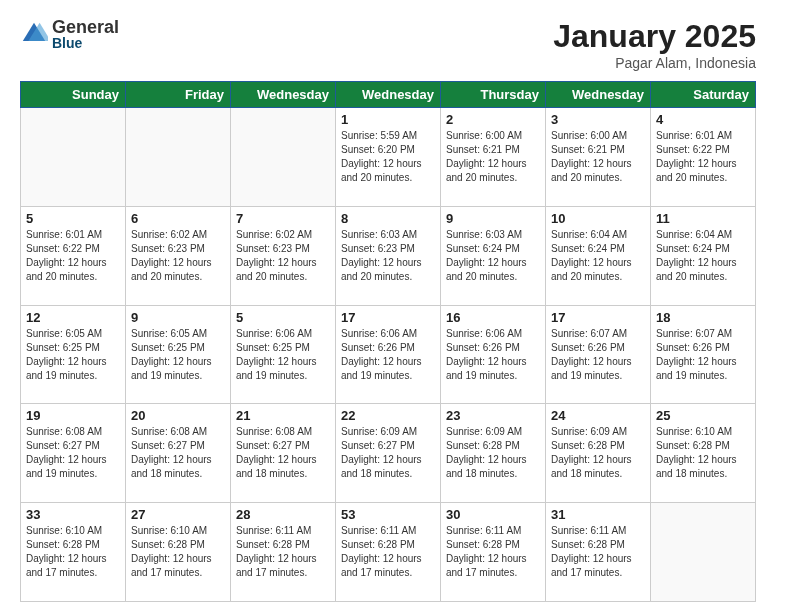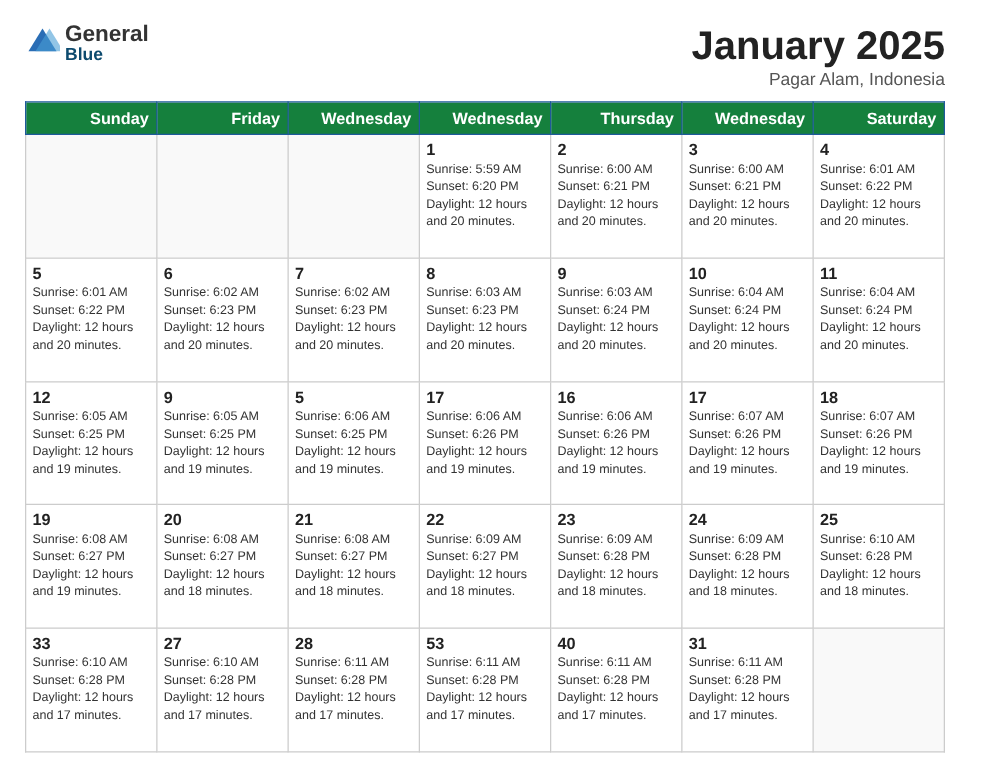--- a/index.html
+++ b/index.html
@@ -314,21 +314,21 @@
 Sunset: 6:28 PM
 Daylight: 12 hours and 17 minutes.</div>
           </td>
           <td>
             <span class="day-num">53</span>
             <div class="day-info" style="white-space: pre-line;">Sunrise: 6:11 AM
 Sunset: 6:28 PM
 Daylight: 12 hours and 17 minutes.</div>
           </td>
           <td>
-            <span class="day-num">40</span>
+            <span class="day-num">30</span>
             <div class="day-info" style="white-space: pre-line;">Sunrise: 6:11 AM
 Sunset: 6:28 PM
 Daylight: 12 hours and 17 minutes.</div>
           </td>
           <td>
             <span class="day-num">31</span>
             <div class="day-info" style="white-space: pre-line;">Sunrise: 6:11 AM
 Sunset: 6:28 PM
 Daylight: 12 hours and 17 minutes.</div>
           </td>

